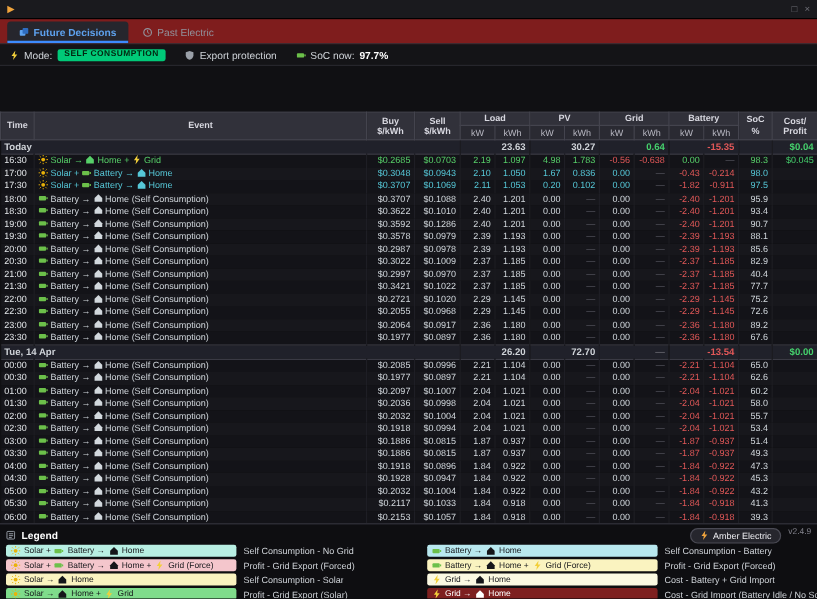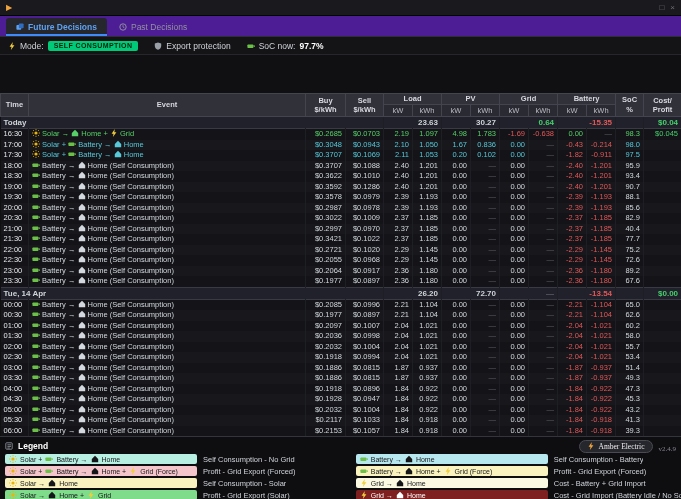--- a/index.html
+++ b/index.html
@@ -7,21 +7,21 @@
   .window{width:681px;height:499px;background:#101013;color:#d3d7dc;display:flex;flex-direction:column;overflow:hidden;}
 
   
   .titlebar{height:15px;flex:0 0 15px;background:#1a1a1e;border-bottom:1px solid #000;
     display:flex;align-items:center;gap:5px;padding:0 6px;font-size:9px;color:#ededf0;}
   .title-ic{color:#f0a43d;font-size:8px;line-height:1;}
   .title-text{font-weight:bold;letter-spacing:.2px;}
   .win-controls{margin-left:auto;display:flex;gap:6px;color:#6d6d76;font-size:8px;}
 
   
-  .tabbar{height:18px;flex:0 0 18px;background:#4c1d95;display:flex;align-items:stretch;gap:2px;
+  .tabbar{height:18px;flex:0 0 18px;background:#7f1d1d;display:flex;align-items:stretch;gap:2px;
     padding:2px 6px 0 6px;border-bottom:1px solid #2e2e36;}
   .tab{display:flex;align-items:center;gap:4px;padding:0 10px;font-size:8.5px;color:#92929c;
     border-radius:3px 3px 0 0;cursor:default;}
   .tab.active{background:#26262d;color:#5ea2ef;box-shadow:inset 0 -2px 0 #3d8bfd;font-weight:bold;}
 
   
   .infobar{height:17px;flex:0 0 17px;background:#141417;border-bottom:1px solid #26262c;
     display:flex;align-items:center;gap:16px;padding:0 8px;font-size:8.5px;color:#cfd3d8;}
   .info-group{display:flex;align-items:center;gap:4px;}
   .badge{background:#00c978;color:#03240f;font-weight:bold;font-size:7px;letter-spacing:.4px;
@@ -50,21 +50,21 @@
   .dim{color:#5d5d66 !important;}
 
   
   .ic{display:inline-block;width:8px;height:8px;vertical-align:-1px;}
   .ic svg{width:8px;height:8px;display:block;}
 
   
   .legend{flex:1 1 auto;background:#0e0e11;border-top:1px solid #34343c;padding:2px 5px 16px 5px;overflow:hidden;}
   .legend-header{display:flex;align-items:center;gap:5px;height:14px;font-size:8.5px;color:#ffffff;}
   .legend-title{font-weight:bold;}
-  .legend-right{margin-left:auto;display:flex;align-items:flex-end;gap:6px;font-family:Liberation Serif, serif;}
+  .legend-right{margin-left:auto;display:flex;align-items:flex-start;gap:6px;}
   .amber-pill{display:flex;align-items:center;gap:3px;background:#26262d;border:1px solid #4a4a54;
     border-radius:8px;padding:1px 7px;font-size:7.5px;color:#ececf0;}
   .version{font-size:7px;color:#84848e;}
   .legend-grid{display:grid;grid-template-columns:1fr 1fr;column-gap:10px;}
   .legend-item{display:flex;align-items:center;gap:6px;height:12px;}
   .chip{flex:0 0 192px;display:flex;align-items:center;gap:3px;height:10px;border-radius:2px;
     padding:0 4px;font-size:7px;white-space:nowrap;overflow:hidden;box-sizing:border-box;}
   .desc{font-size:7.5px;color:#cfd3d8;white-space:nowrap;overflow:hidden;}
 </style>
 </head>
@@ -90,21 +90,21 @@
         </span>
       <span>Future Decisions</span>
     </div>
     <div class="tab">
       <span class="ic">
           <svg viewBox="0 0 10 10">
             <circle cx="5" cy="5" r="4" fill="none" stroke="#92929c" stroke-width="1.2"></circle>
             <path d="M5 2.6 V5 L6.8 6.2" stroke="#92929c" stroke-width="1" fill="none"></path>
           </svg>
         </span>
-      <span>Past Decisions</span>
+      <span>Past Electric</span>
     </div>
   </div>
 
   <div class="infobar">
     <span class="info-group">
       <span class="ic">
           <svg viewBox="0 0 10 10">
             <path d="M6 0 L2 5.8 H4.4 L3.6 10 L8 4.2 H5.4 Z" fill="#f2cf3a"></path>
           </svg>
         </span>
@@ -210,21 +210,21 @@
                     <path d="M1 5 L5 1 L9 5 V9 H1 Z" fill="currentColor"></path>
                   </svg></span> Home + <span class="ic"><svg viewBox="0 0 10 10">
                     <path d="M6 0 L2 5.8 H4.4 L3.6 10 L8 4.2 H5.4 Z" fill="#f2cf3a"></path>
                   </svg></span> Grid</span></td>
             <td class="num" style="color:#57d069">$0.2685</td>
             <td class="num" style="color:#57d069">$0.0703</td>
             <td class="num " style="color:#57d069">2.19</td>
             <td class="num " style="color:#57d069">1.097</td>
             <td class="num " style="color:#57d069">4.98</td>
             <td class="num " style="color:#57d069">1.783</td>
-            <td class="num neg">-1.69</td>
+            <td class="num neg">-0.56</td>
             <td class="num neg">-0.638</td>
             <td class="num " style="color:#57d069">0.00</td>
             <td class="num dim">—</td>
             <td class="num" style="color:#57d069">98.3</td>
             <td class="num green">$0.045</td>
           </tr>
           <tr class="data-row">
             <td class="time">17:00</td>
             <td class="event"><span style="color:#56c8d8"><span class="ic"><svg viewBox="0 0 10 10">
                     <circle cx="5" cy="5" r="2" fill="#eab308"></circle>

